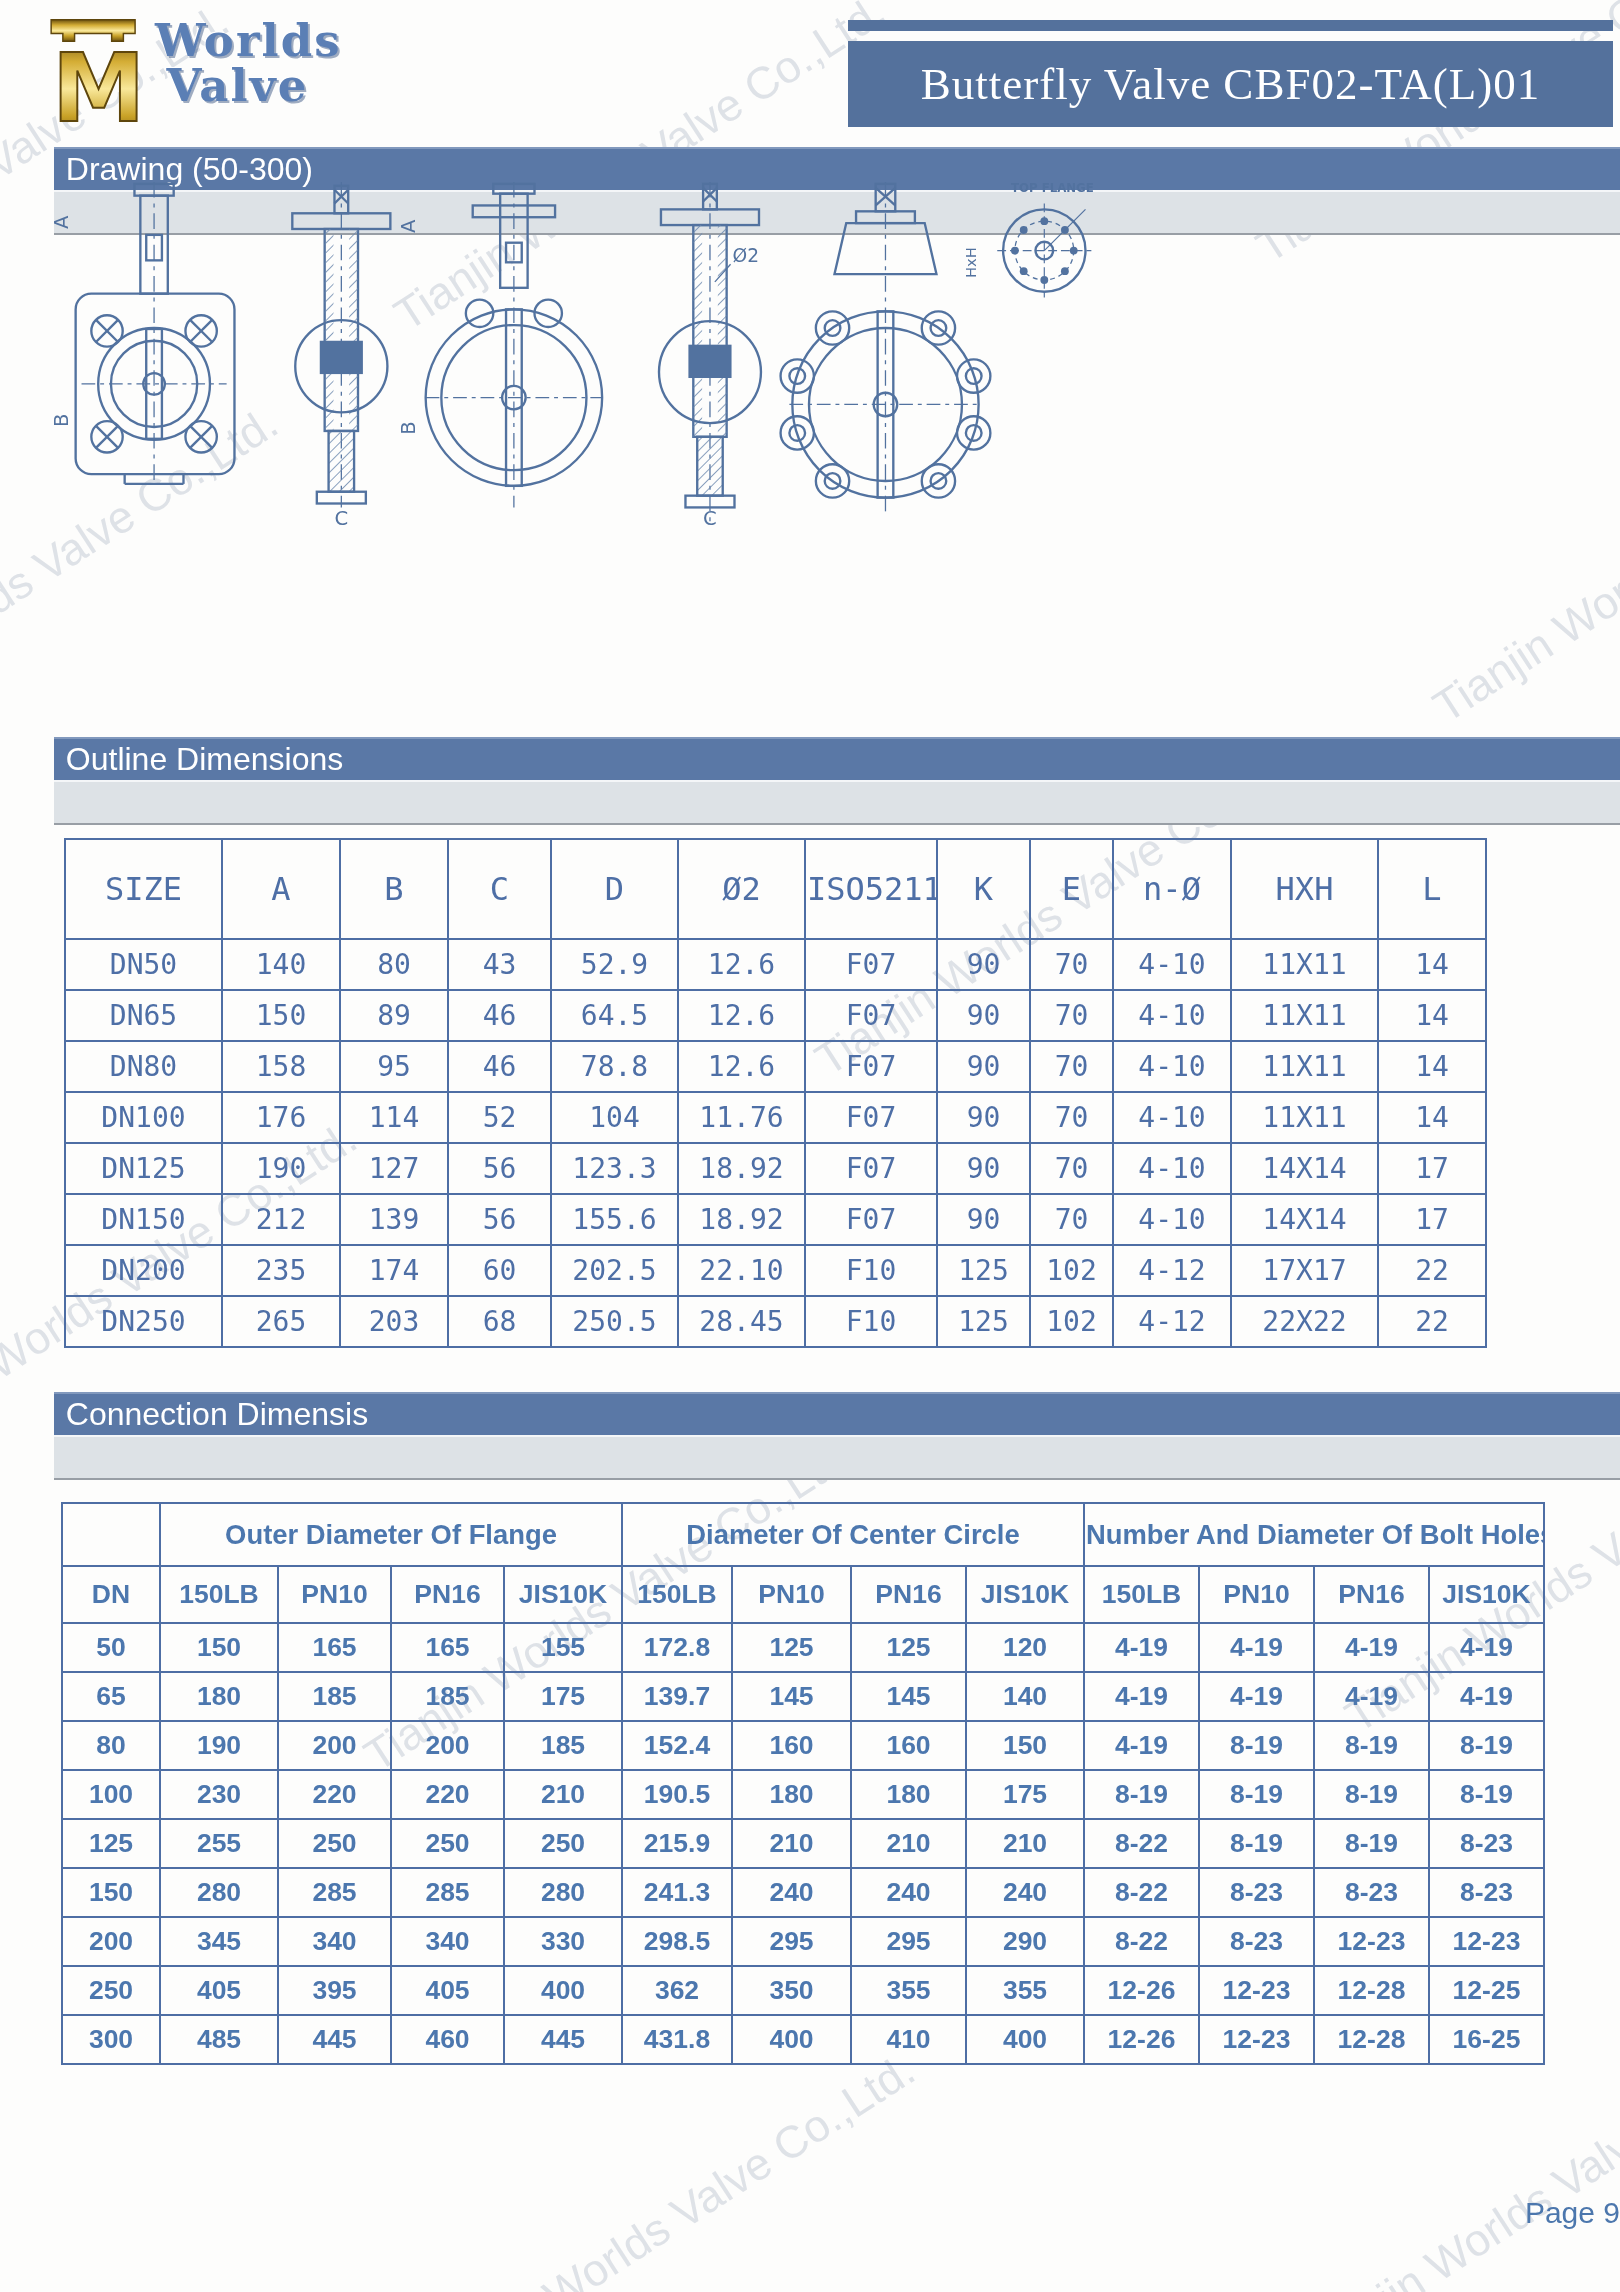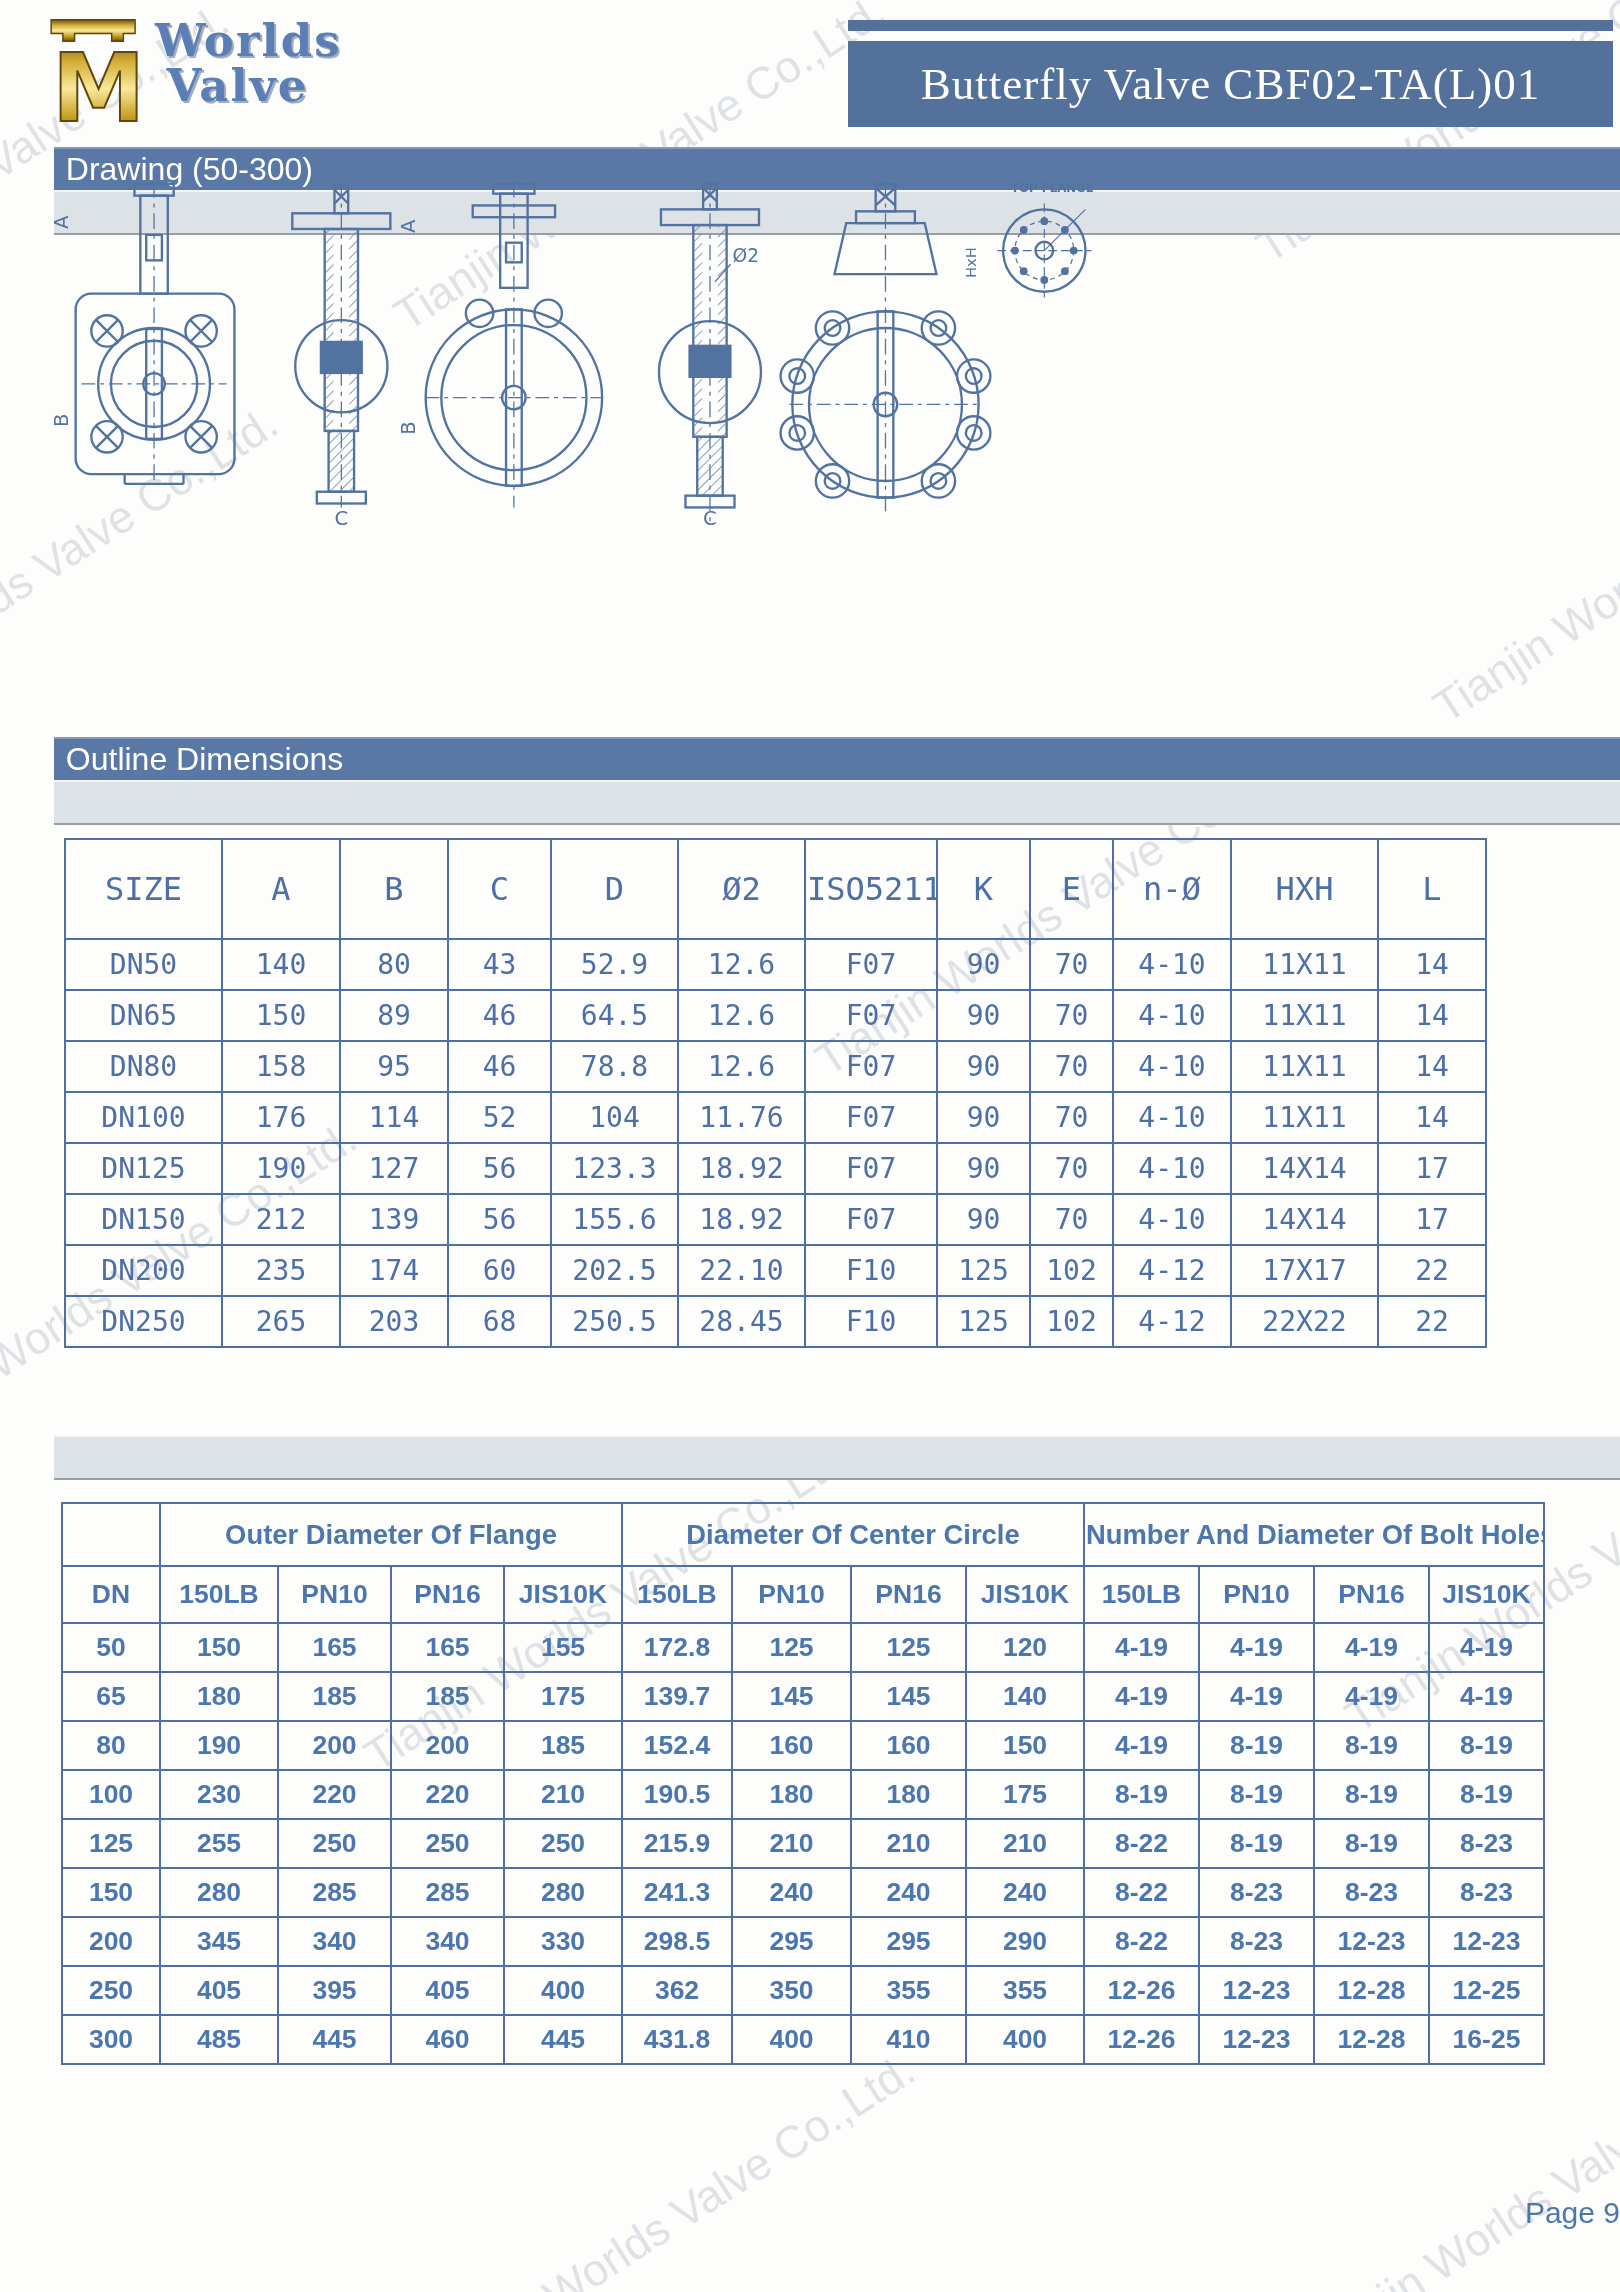--- a/index.html
+++ b/index.html
@@ -381,20 +381,21 @@
           <td>F10</td>
           <td>125</td>
           <td>102</td>
           <td>4-12</td>
           <td>22X22</td>
           <td>22</td>
         </tr>
       </tbody>
   </table>
 
+  <div class="section-bar" style="top:1392px">Connection Dimensis</div>
   <div class="section-shadow" style="top:1435px"></div>
 
   <table class="conn-table">
     <colgroup>
       <col style="width:98px">
         <col style="width:118px">
         <col style="width:113px">
         <col style="width:113px">
       <col style="width:118px">
         <col style="width:110px">

